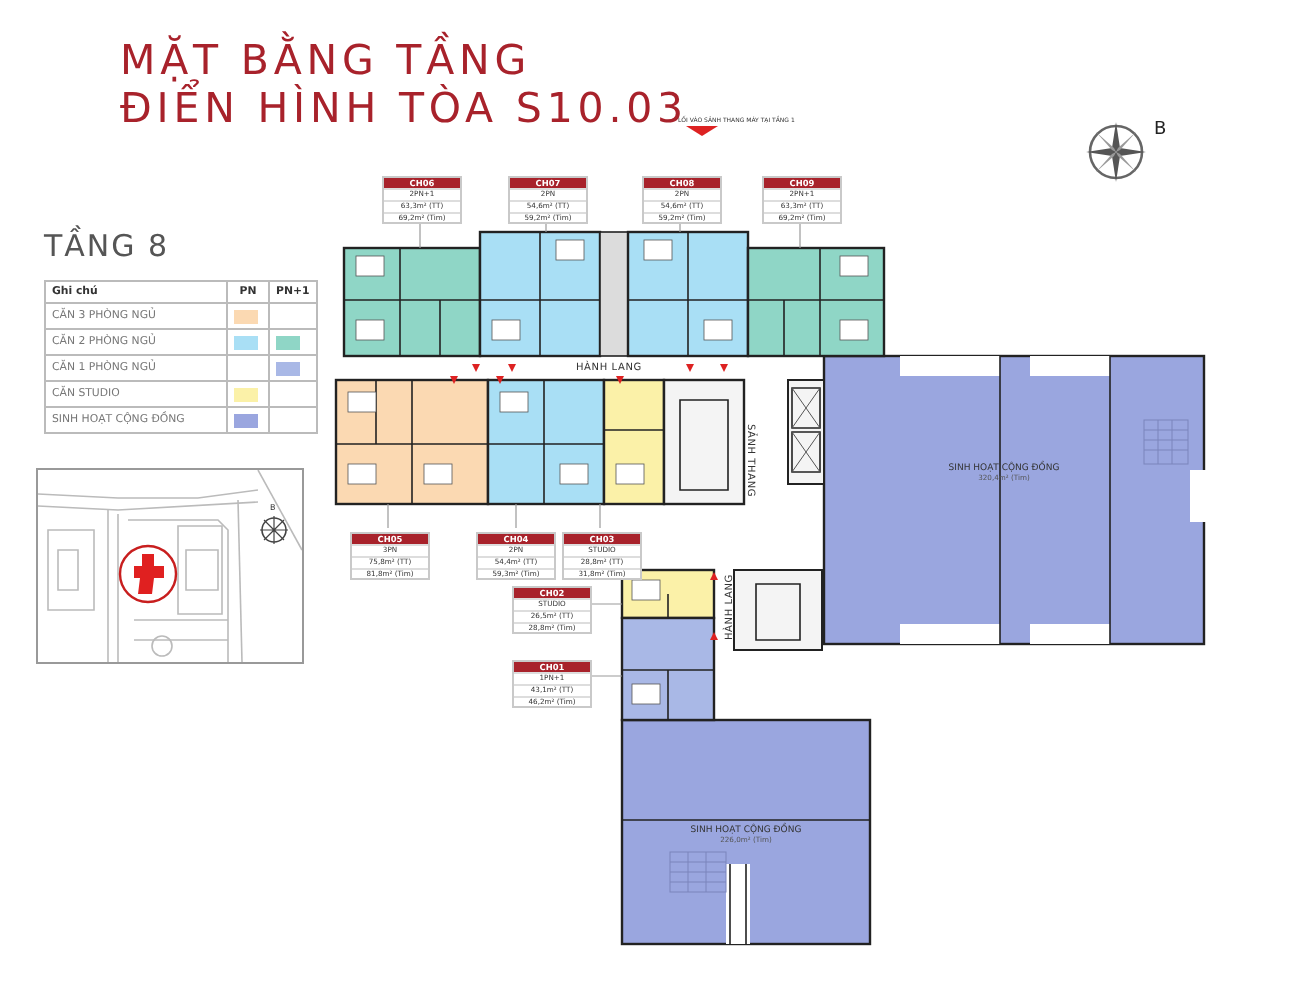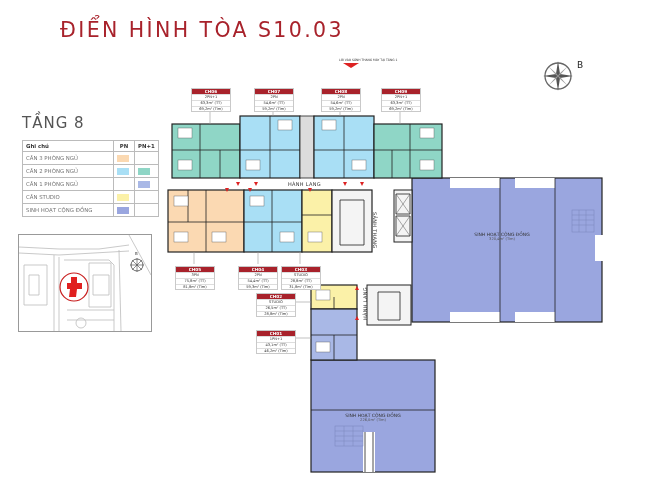--- a/index.html
+++ b/index.html
@@ -22,20 +22,21 @@
   .entry-note{position:absolute;left:339px;top:58px;font-size:3px;color:#333;}
   .entry-arrow{position:absolute;left:343px;top:63px;width:0;height:0;border-left:8px solid transparent;border-right:8px solid transparent;border-top:5px solid #d22;}
   .corridor-lbl{position:absolute;font-size:5px;color:#333;letter-spacing:.3px;}
   .area-lbl{position:absolute;font-size:4.5px;color:#333;text-align:center;}
   svg.plan{position:absolute;left:0;top:0;}
 </style>
 </head>
 <body>
 
 <div class="title">
+  <div>MẶT BẰNG TẦNG</div>
   <div>ĐIỂN HÌNH TÒA S10.03</div>
 </div>
 
 <svg class="compass" style="left:540px;top:58px;" width="36" height="36" viewBox="0 0 36 36">
   <circle cx="18" cy="18" r="13" fill="none" stroke="#666" stroke-width="1.3"></circle>
   <polygon points="18,3 20,16 18,18 16,16" fill="#555"></polygon>
   <polygon points="18,33 16,20 18,18 20,20" fill="#555"></polygon>
   <polygon points="3,18 16,16 18,18 16,20" fill="#555"></polygon>
   <polygon points="33,18 20,20 18,18 20,16" fill="#555"></polygon>
   <polygon points="8,8 17,16 18,18 16,17" fill="#999"></polygon>

